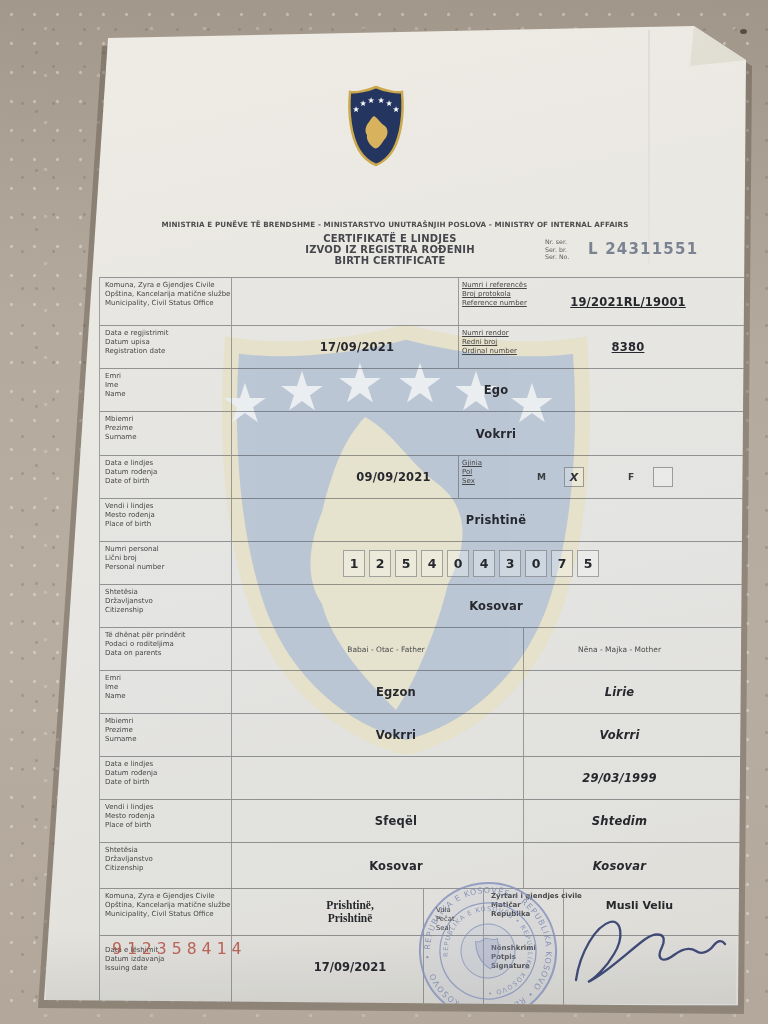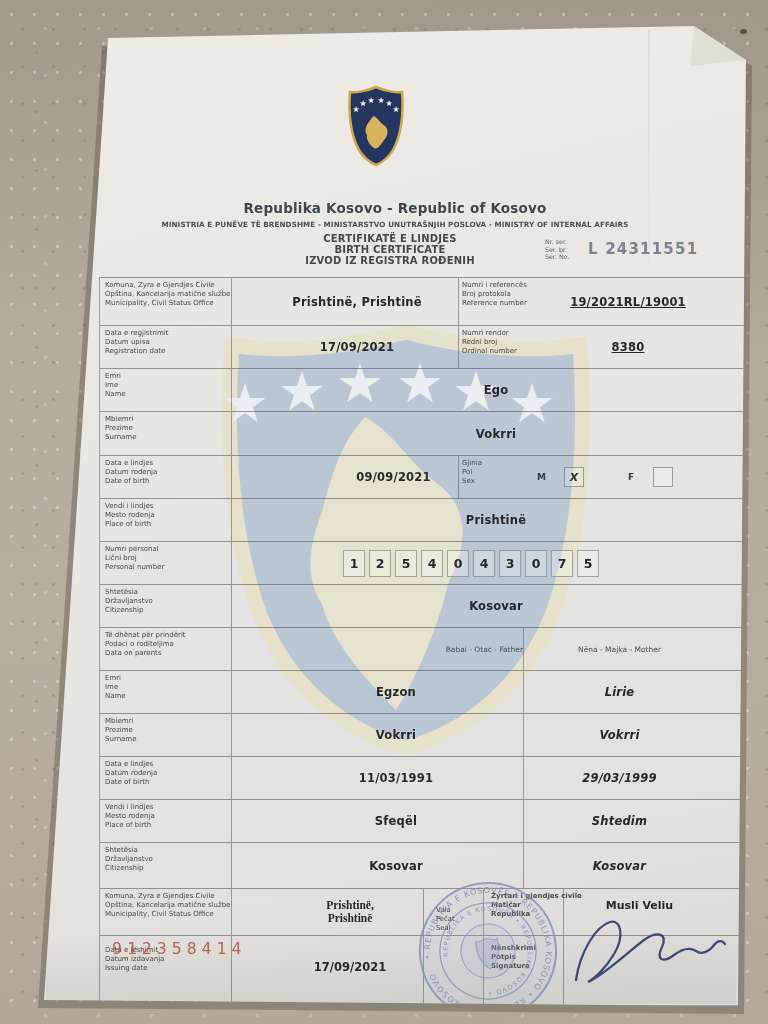--- a/index.html
+++ b/index.html
@@ -46,33 +46,33 @@
   .wm { position:absolute; left:222px; top:322px; width:368px; height:432px; z-index:1; opacity:.95; }
 
   .tbl { position:absolute; left:99px; top:277px; width:712px; height:729px; z-index:2;
     border-left:1px solid rgba(70,72,76,.45); border-right:1px solid rgba(70,72,76,.30);
     border-bottom:1px solid rgba(70,72,76,.40); background:rgba(202,210,220,.07); }
   .row { position:relative; border-top:1px solid rgba(62,64,68,.50); }
   .h48{height:48px}.h43{height:43px}.h44{height:44px}.h46{height:46px}.h47{height:47px}.h70{height:70px}
   .vl { position:absolute; top:0; bottom:0; width:0; border-left:1px solid rgba(62,64,68,.45); }
   .lab { position:absolute; left:5px; top:3px; font-size:7px; line-height:9px; color:#474747; }
   .lab span { display:block; }
-  .rlab { left:362px; }
+  .rlab { left:362px;text-decoration:underline; }
   .flab { left:391px;font-weight:bold; }
   .val { position:absolute; top:50%; transform:translateY(-50%); text-align:center;
     font-size:11.5px; font-weight:bold; color:#26282e; letter-spacing:.2px; }
   .vc { left:131px; width:227px; padding-left:25px; }
   .vd { left:180px; width:227px; }
   .vw { left:131px; width:485px; padding-left:45px; }
   .vr { left:440px; width:176px;text-decoration:underline; }
   .vf { left:131px; width:292px; padding-left:38px; }
   .vm { left:423px; width:193px;font-style:italic; }
   .hf,.hm { position:absolute; top:50%; transform:translateY(-50%); text-align:center;
     font-size:7.5px; color:#4b4b4b; }
-  .hf { left:131px; width:292px; padding-left:18px;text-align:right; }
+  .hf { left:131px; width:292px; padding-left:18px; }
   .hm { left:423px; width:193px; }
   .sx-l { position:absolute; top:50%; transform:translateY(-50%); font-size:9px; font-weight:bold; color:#3a3c40; }
   .sx-box { position:absolute; top:50%; transform:translateY(-50%); width:20px; height:20px;
     border:1px solid rgba(100,102,106,.6); background:rgba(255,255,255,.22);
     display:flex; align-items:center; justify-content:center; font-size:11px; font-weight:bold; color:#2f3135; }
   .dg { position:absolute; top:8px; width:22px; height:27px; border:1px solid rgba(100,102,106,.55);
     background:rgba(252,252,250,.30); display:flex; align-items:center; justify-content:center;
     font-size:12.5px; font-weight:bold; color:#26282e; }
   .vfoot { position:absolute; left:150px; width:200px; top:50%; transform:translateY(-50%);
     text-align:center; font-size:11.5px; font-weight:bold; color:#26282e; line-height:13px; }
@@ -106,26 +106,25 @@
       <path d="M30 3 C39 7 51 9 56 8 C58 30 55 52 47 66 C41 76 35 79 30 81 C25 79 19 76 13 66 C5 52 2 30 4 8 C9 9 21 7 30 3 Z" fill="#24365f" stroke="#cda94e" stroke-width="2.5"></path>
       <text x="10" y="28" font-size="8" fill="#ffffff" text-anchor="middle">★</text>
       <text x="17" y="22" font-size="8" fill="#ffffff" text-anchor="middle">★</text>
       <text x="25" y="19" font-size="8" fill="#ffffff" text-anchor="middle">★</text>
       <text x="35" y="19" font-size="8" fill="#ffffff" text-anchor="middle">★</text>
       <text x="43" y="22" font-size="8" fill="#ffffff" text-anchor="middle">★</text>
       <text x="50" y="28" font-size="8" fill="#ffffff" text-anchor="middle">★</text>
       <path d="M28 32 C32 34 34 39 39 42 C43 46 42 52 38 56 C35 61 31 66 28 64 C24 61 20 56 21 51 C18 47 20 41 23 38 C25 35 26 33 28 32 Z" fill="#d8b25c"></path>
     </svg>
 
-    <div class="t-line t-multi">Republika Kosovo - Republic of Kosovo</div>
     <div class="t-line t-min">MINISTRIA E PUNËVE TË BRENDSHME - MINISTARSTVO UNUTRAŠNJIH POSLOVA - MINISTRY OF INTERNAL AFFAIRS</div>
     <div class="cert-title">
       <span>CERTIFIKATË E LINDJES</span>
+      <span>IZVOD IZ REGISTRA ROĐENIH</span>
       <span>BIRTH CERTIFICATE</span>
-      <span>IZVOD IZ REGISTRA ROĐENIH</span>
     </div>
     <div class="serial-labels">
       <span>Nr. ser.</span>
       <span>Ser. br.</span>
       <span>Ser. No.</span>
     </div>
     <div class="serial-value">L 24311551</div>
 
     <svg class="wm" viewBox="0 0 368 432">
       <path d="M184 10 C250 28 318 30 358 23 C365 116 358 218 330 293 C303 361 250 408 184 426 C118 408 65 361 38 293 C10 218 3 116 10 23 C50 30 118 28 184 10 Z" fill="#b9c4d3" stroke="#e9e2c8" stroke-width="15"></path>
@@ -141,21 +140,20 @@
     <div class="tbl">
 
       <div class="row h48">
         <i class="vl" style="left:131px"></i>
         <i class="vl" style="left:358px"></i>
         <div class="lab">
           <span>Komuna, Zyra e Gjendjes Civile</span>
           <span>Opština, Kancelarija matične službe</span>
           <span>Municipality, Civil Status Office</span>
         </div>
-        <div class="val vc">Prishtinë, Prishtinë</div>
         <div class="lab rlab">
           <span>Numri i referencës</span>
           <span>Broj protokola</span>
           <span>Reference number</span>
         </div>
         <div class="val vr">19/2021RL/19001</div>
       </div>
 
       <div class="row h43">
         <i class="vl" style="left:131px"></i>
@@ -292,21 +290,20 @@
       </div>
 
       <div class="row h43">
         <i class="vl" style="left:131px"></i>
         <i class="vl" style="left:423px"></i>
         <div class="lab">
           <span>Data e lindjes</span>
           <span>Datum rođenja</span>
           <span>Date of birth</span>
         </div>
-        <div class="val vf">11/03/1991</div>
         <div class="val vm">29/03/1999</div>
       </div>
 
       <div class="row h43">
         <i class="vl" style="left:131px"></i>
         <i class="vl" style="left:423px"></i>
         <div class="lab">
           <span>Vendi i lindjes</span>
           <span>Mesto rođenja</span>
           <span>Place of birth</span>

